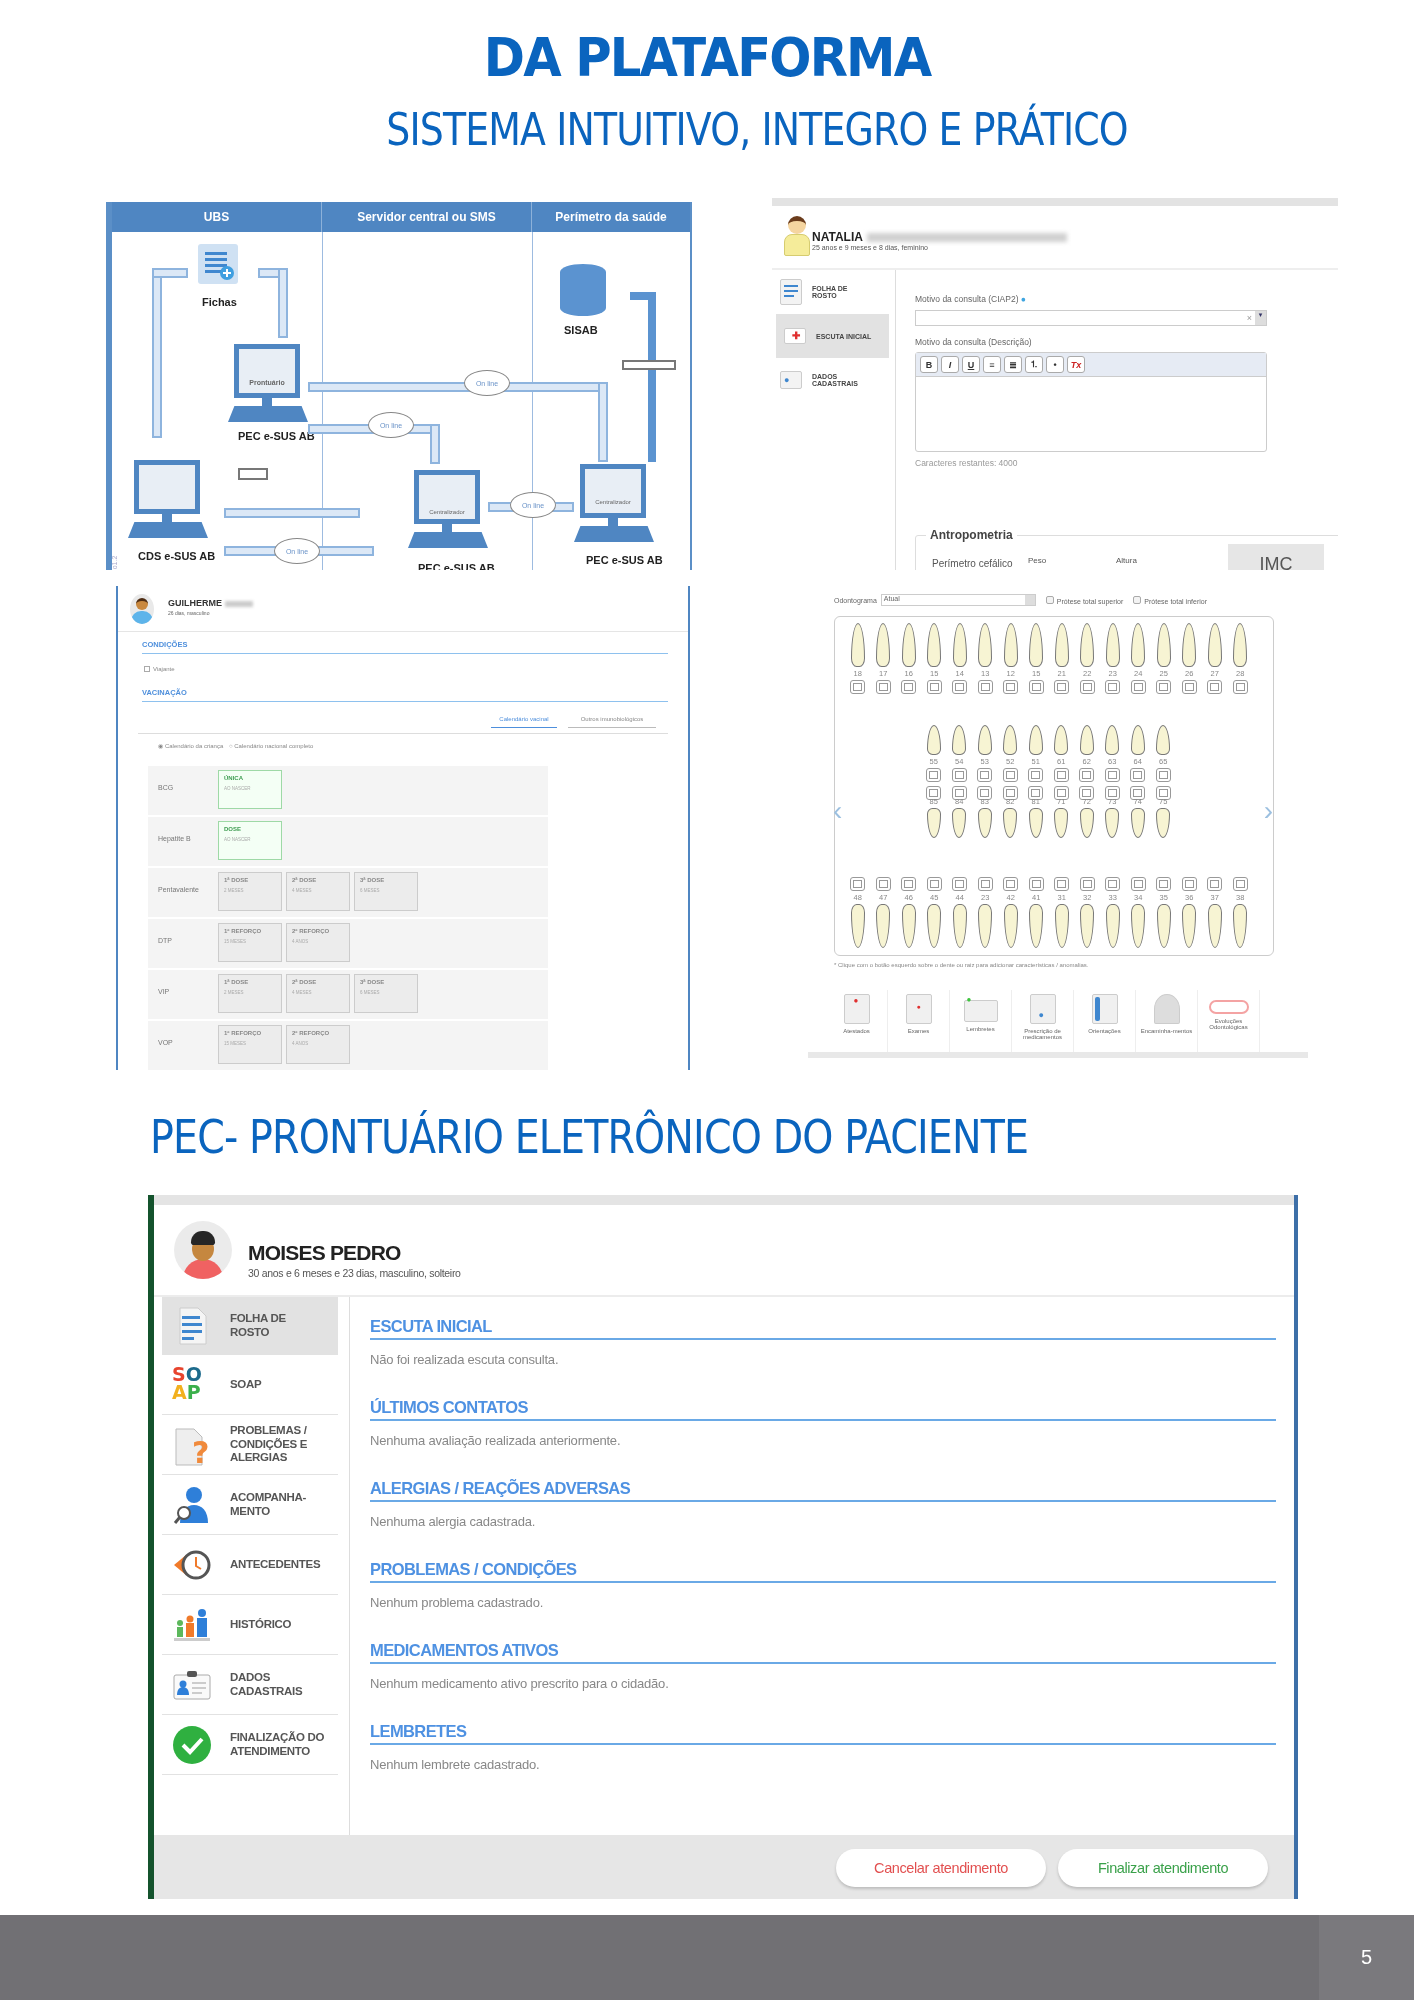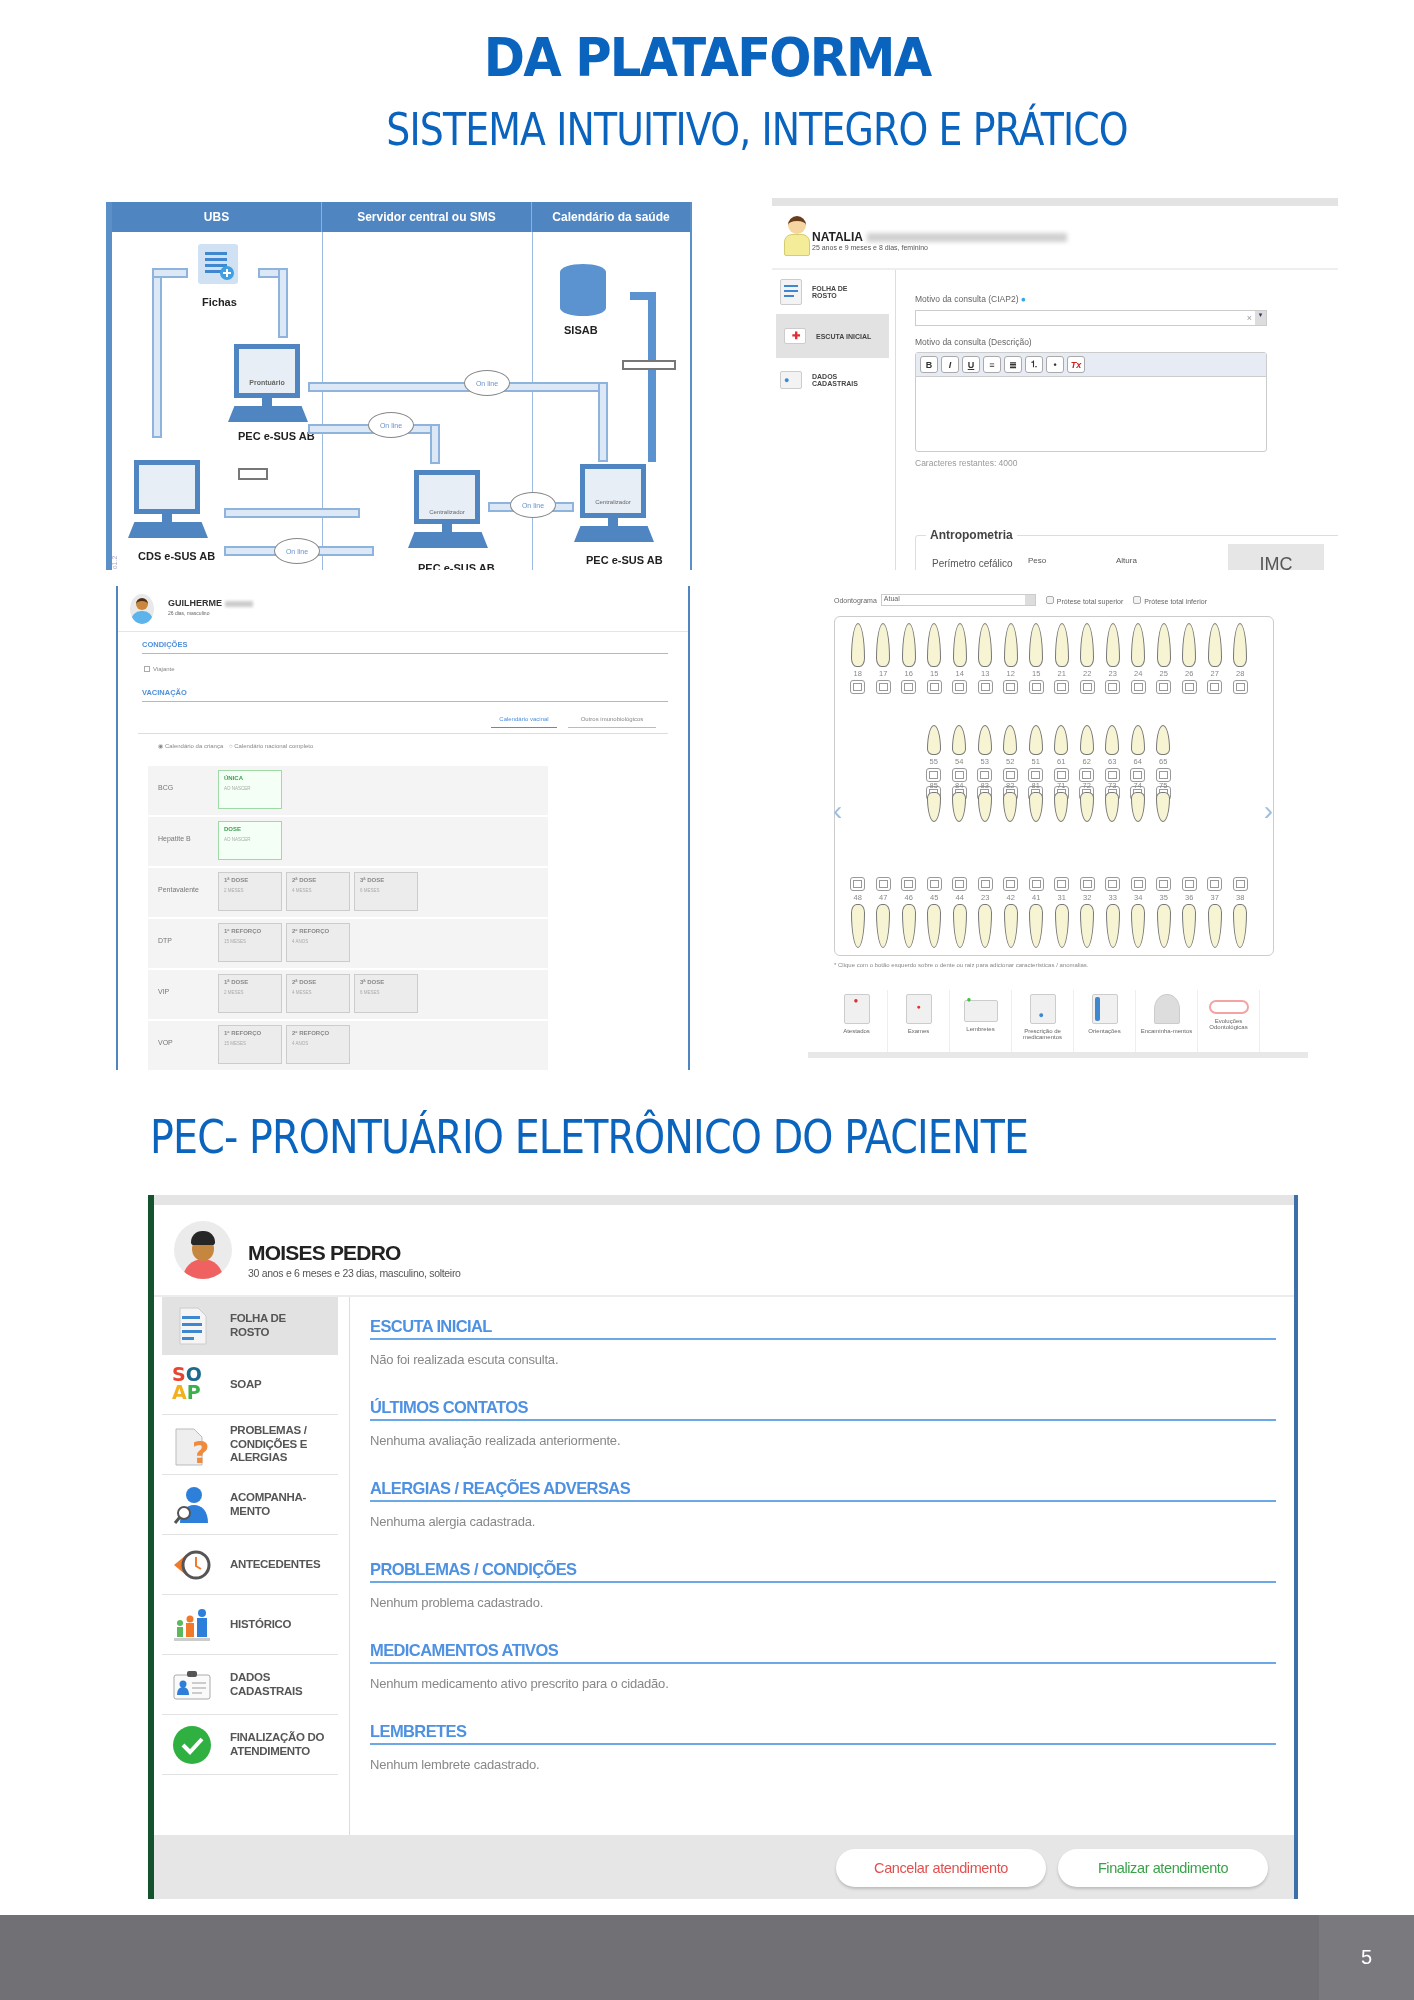--- a/index.html
+++ b/index.html
@@ -114,21 +114,21 @@
 </head>
 <body>
 
 <div class="h1">DA PLATAFORMA</div>
 <div class="h2">SISTEMA INTUITIVO, INTEGRO E PRÁTICO</div>
 
 <div class="diag">
   <div class="hdr">
     <div style="width:210px">UBS</div>
     <div style="width:210px">Servidor central ou SMS</div>
-    <div style="flex:1;border-right:none">Calendário da saúde</div>
+    <div style="flex:1;border-right:none">Perímetro da saúde</div>
   </div>
   <div class="col-line" style="left:210px"></div>
   <div class="col-line" style="left:420px"></div>
 
   <div class="mini-ico" style="left:86px;top:42px;width:40px;height:40px;background:#cfe1f3;border-radius:3px">
     <svg width="34" height="34" viewBox="0 0 34 34">
         <g fill="#3f87cf">
           <rect x="4" y="5" width="22" height="3"></rect>
           <rect x="4" y="11" width="22" height="3"></rect>
           <rect x="4" y="17" width="22" height="3"></rect>
@@ -460,21 +460,21 @@
           <div class="tbox"></div>
           <div class="tbox" style="margin-top: 4px;"></div>
         </div>
         <div class="tooth">
           <div class="tshape" style="height: 30px; border-radius: 50% 50% 40% 40% / 80% 80% 20% 20%;"></div>
           <div class="tnum">65</div>
           <div class="tbox"></div>
           <div class="tbox" style="margin-top: 4px;"></div>
         </div>
       </div>
-    <div class="tooth-row" id="row-lo-dec" style="left:86px;top:162px">
+    <div class="tooth-row" id="row-lo-dec" style="left:86px;top:178px">
         <div class="tooth">
           <div class="tnum">85</div>
           <div class="tshape" style="height: 30px; border-radius: 40% 40% 50% 50% / 20% 20% 80% 80%;"></div>
         </div>
         <div class="tooth">
           <div class="tnum">84</div>
           <div class="tshape" style="height: 30px; border-radius: 40% 40% 50% 50% / 20% 20% 80% 80%;"></div>
         </div>
         <div class="tooth">
           <div class="tnum">83</div>

